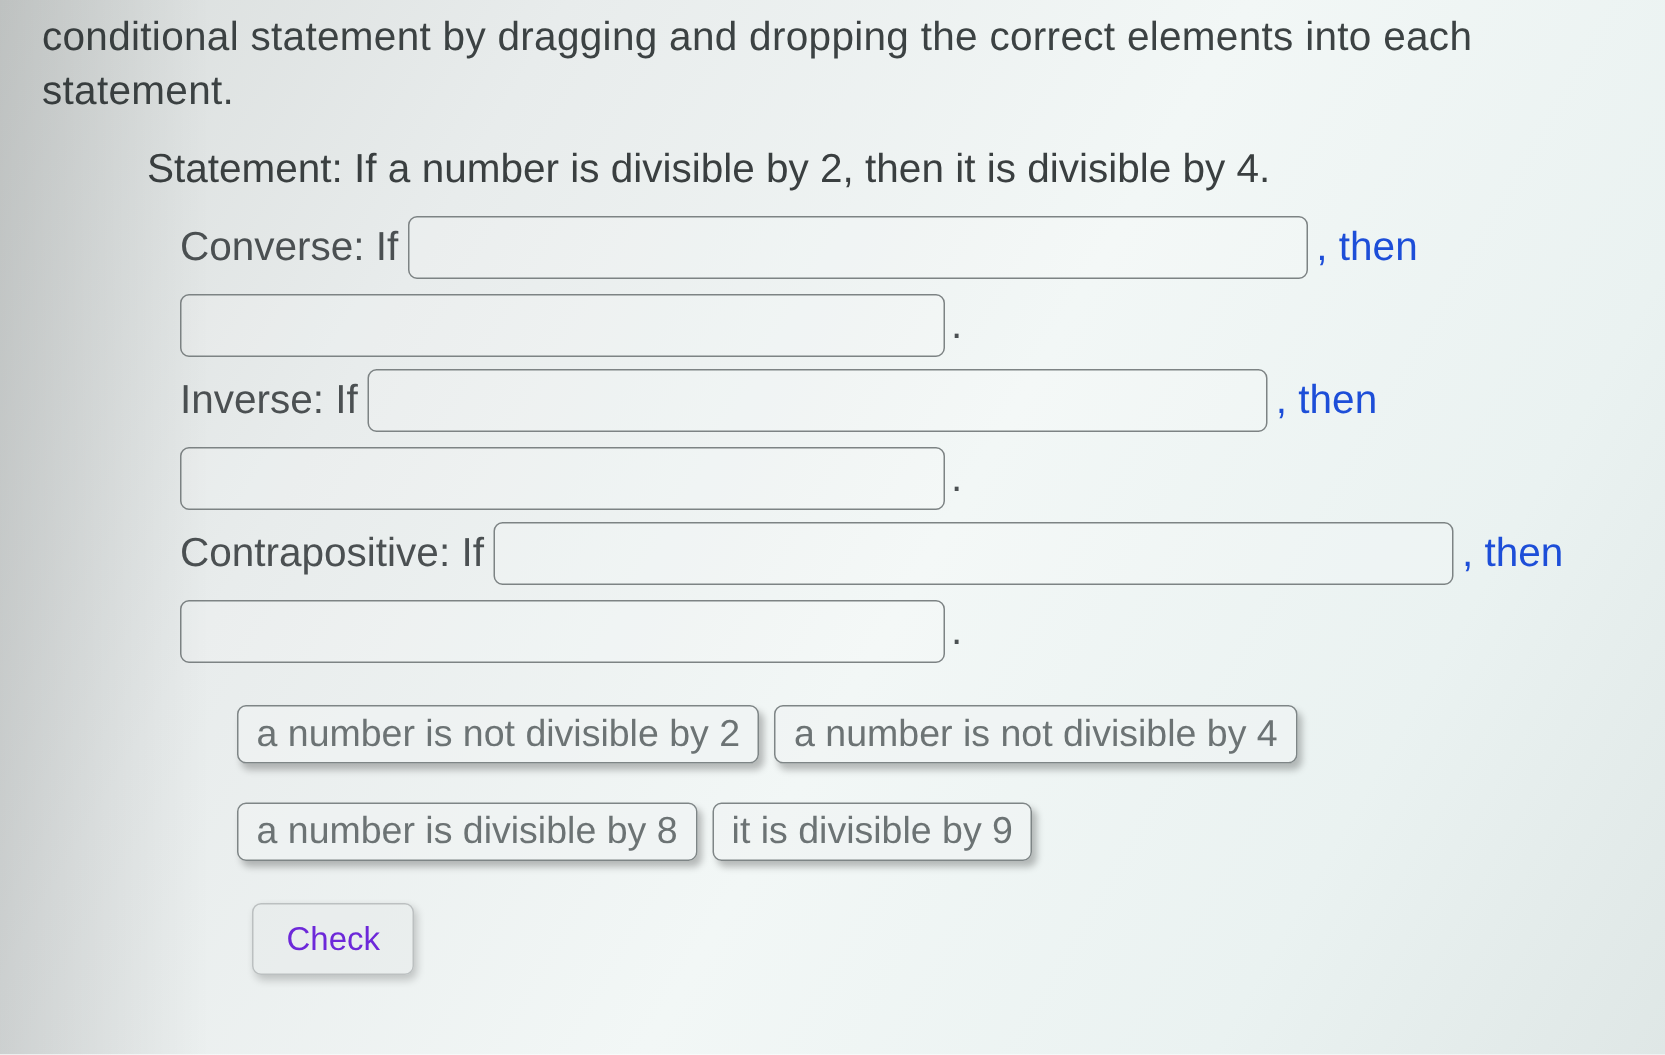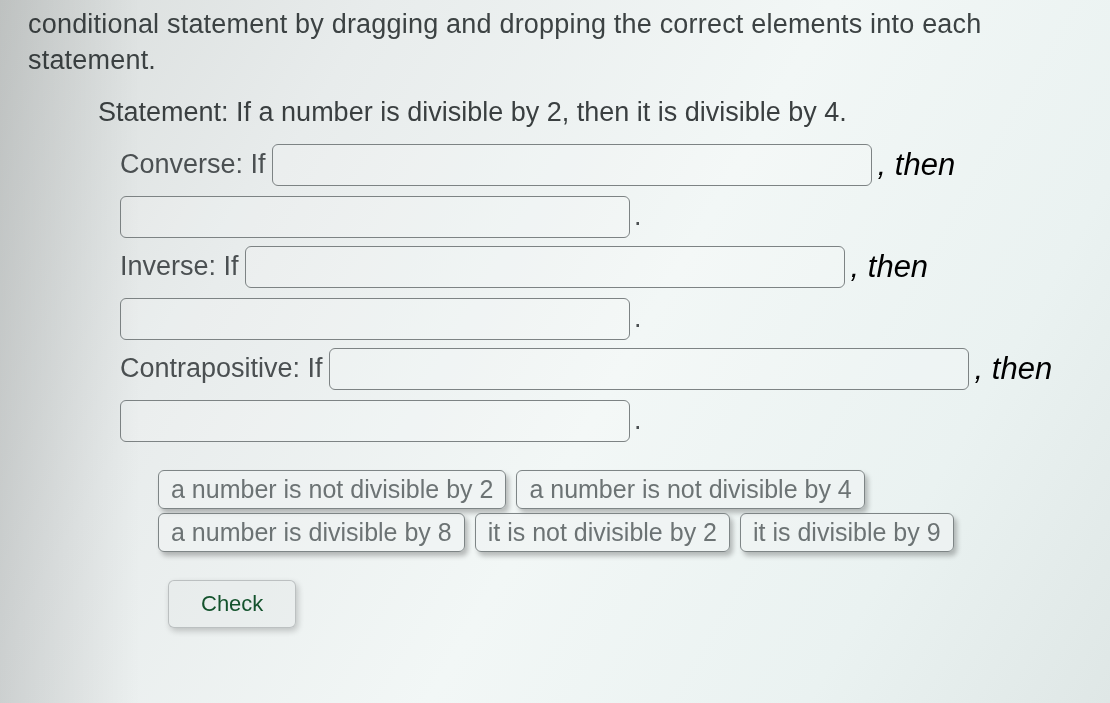--- a/index.html
+++ b/index.html
@@ -44,43 +44,42 @@
     height: 42px;
     border: 1.5px solid #7d8384;
     border-radius: 6px;
     background: rgba(255,255,255,0.15);
     vertical-align: middle;
   }
   .drop.long { width: 600px; }
   .drop.long2 { width: 640px; }
   .drop.short { width: 510px; }
   .comma-then {
-    font-size: 31px;
-    color: #000000;
+    font-size: 27px;
+    color: #1d4ed8;
     margin-left: 6px;
-    font-style: italic;
   }
   .second-line {
     width: 100%;
     display: flex;
     align-items: center;
     margin-top: 10px;
     padding-left: 0;
   }
   .period {
     font-size: 27px;
     color: #4b5052;
     margin-left: 4px;
   }
   .options {
     margin-top: 28px;
     padding-left: 60px;
     display: flex;
     flex-wrap: wrap;
-    gap: 4px 10px;
+    gap: 26px 10px;
     max-width: 1000px;
   }
   .chip {
     display: inline-flex;
     align-items: center;
     padding: 4px 12px;
     font-size: 25px;
     color: #6c7374;
     background: rgba(240,243,243,0.6);
     border: 1.5px solid #7e8586;
@@ -88,23 +87,23 @@
     box-shadow: 3px 4px 5px rgba(0,0,0,0.25);
     cursor: grab;
     user-select: none;
   }
   .check-btn {
     margin-top: 28px;
     margin-left: 70px;
     display: inline-flex;
     align-items: center;
     justify-content: center;
-    padding: 10px 32px;
+    padding: 10px 22px;
     font-size: 22px;
-    color: #14532d;
+    color: #6d28d9;
     background: rgba(230,233,233,0.5);
     border: 1px solid rgba(120,126,127,0.4);
     border-radius: 6px;
     box-shadow: 2px 3px 6px rgba(0,0,0,0.2);
     cursor: pointer;
   }
   
   .vignette {
     position: absolute;
     top: 0; left: 0; bottom: 0;
@@ -154,18 +153,17 @@
       <span class="drop short"></span>
       <span class="period">.</span>
     </div>
   </div>
 
   
   <div class="options">
     <span class="chip">a number is not divisible by 2</span>
     <span class="chip">a number is not divisible by 4</span>
     <span class="chip">a number is divisible by 8</span>
-    <span class="chip">it is not divisible by 2</span>
     <span class="chip">it is divisible by 9</span>
   </div>
 
   <div class="check-btn">Check</div>
 </div>
 
 </body></html>

